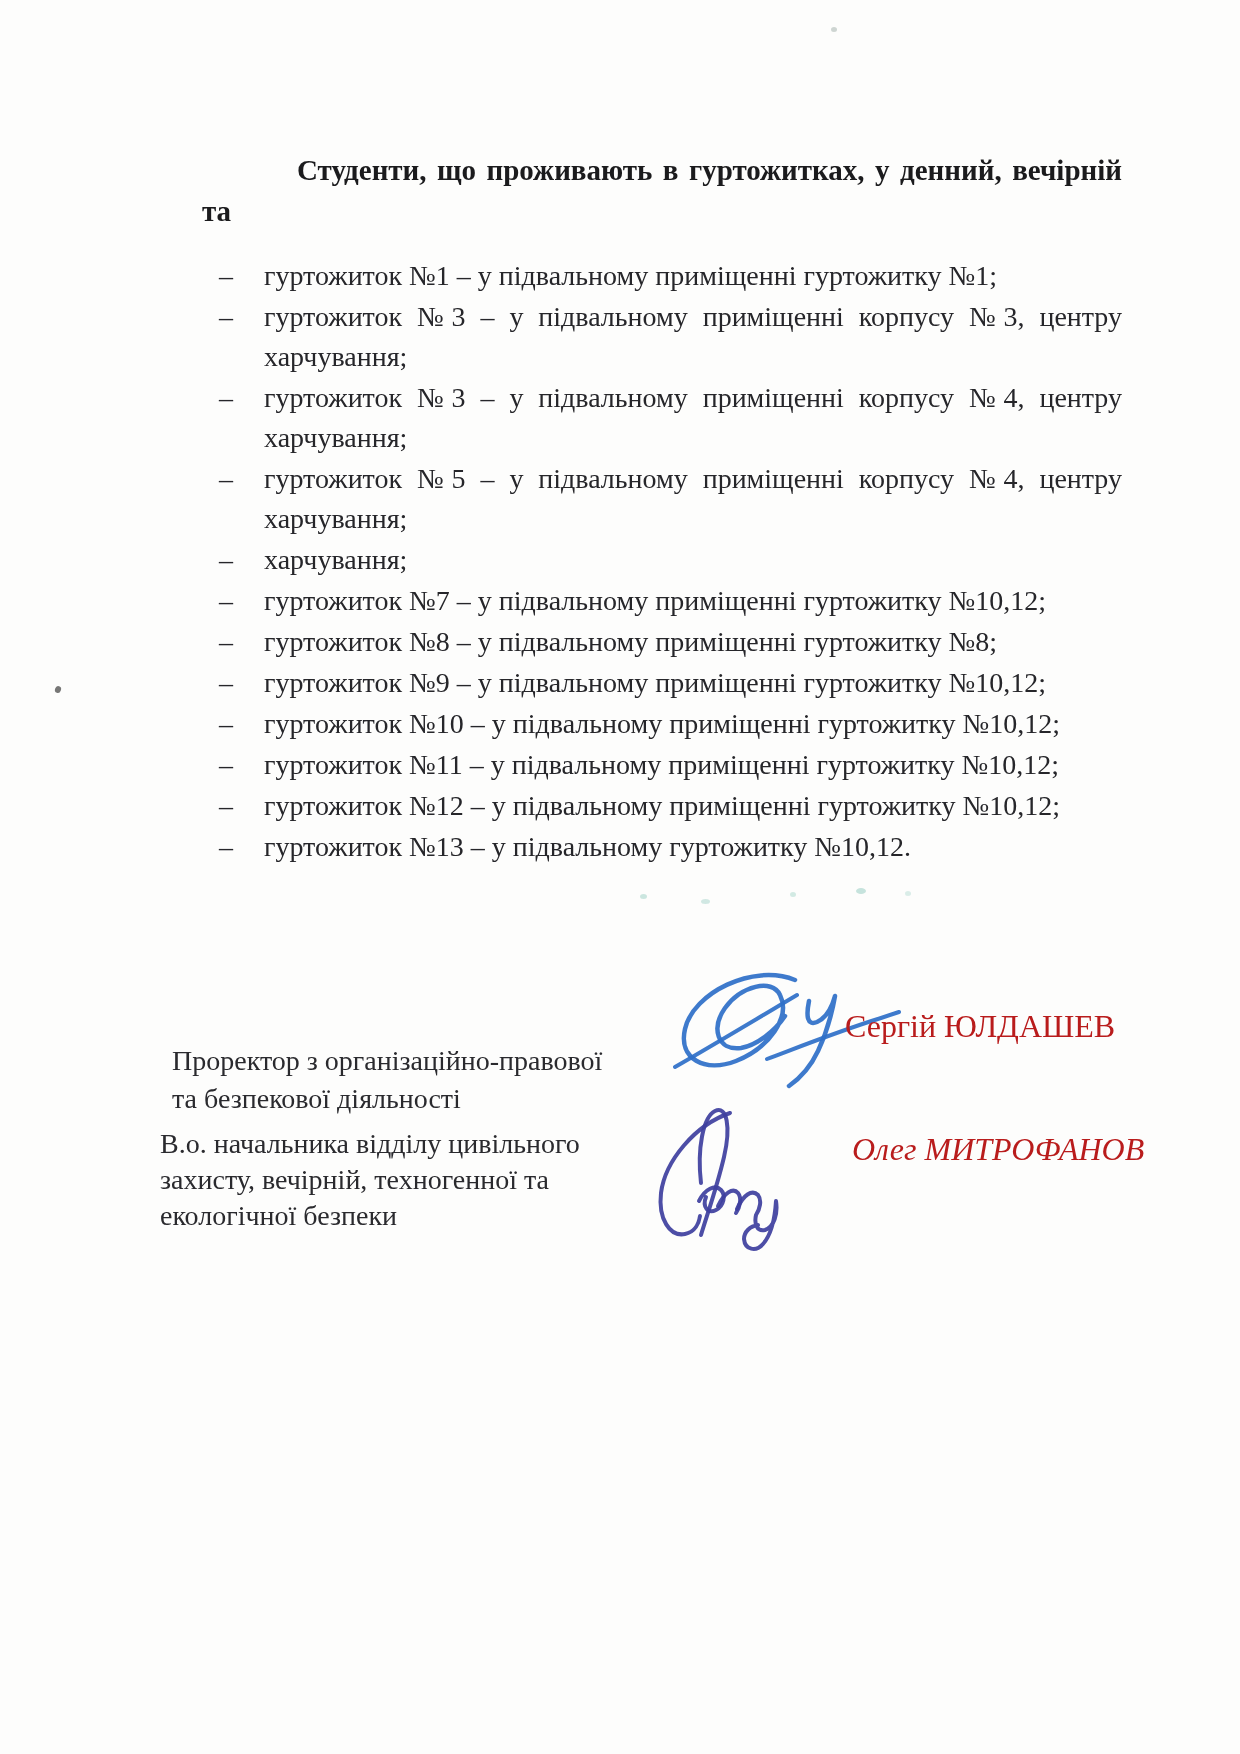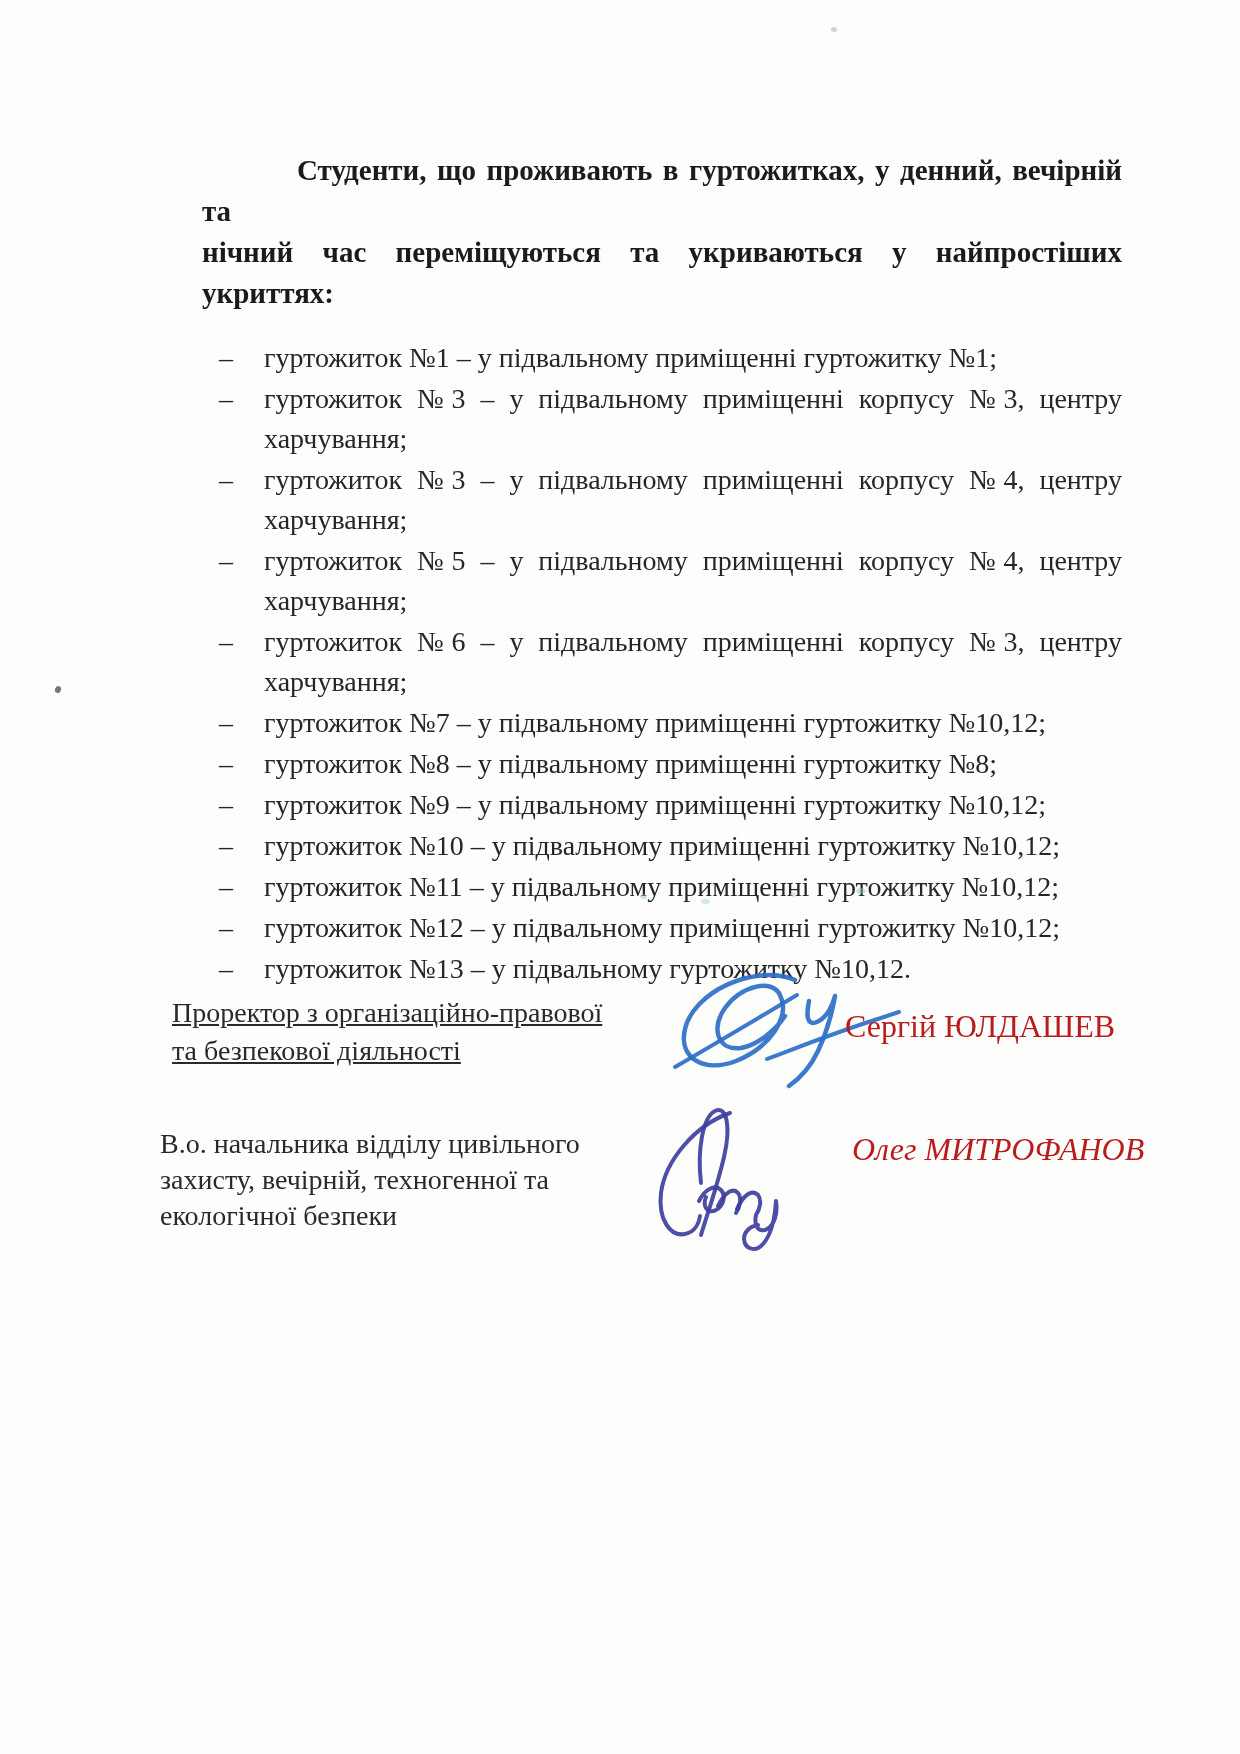--- a/index.html
+++ b/index.html
@@ -18,21 +18,21 @@
   .intro { font-weight:bold; font-size:29px; line-height:41px; color:#1b1b1d; }
   .intro .line { text-align:justify; text-align-last:justify; }
   .intro .indent { text-indent:95px; }
   
   .shelters { list-style:none; margin:24px 0 0 0; padding:0; font-size:28px; line-height:40px; }
   .shelters li { position:relative; padding-left:62px; margin:0 0 1px 0; }
   .shelters .bullet { position:absolute; left:17px; top:0; }
   .line.fill { text-align:justify; text-align-last:justify; }
   
   .sig-title { position:absolute; font-size:28px; line-height:38px; color:#2a2a2e; }
-  .sig-title-1 { left:172px; top:994px; width:500px;text-decoration:underline; }
+  .sig-title-1 { left:172px; top:1042px; width:500px; }
   .sig-title-2 { left:160px; top:1126px; width:500px; line-height:36px; }
   .sig-name { position:absolute; font-size:32px; white-space:nowrap; color:#b91c1c; }
   .sig-name-1 { left:845px; top:1008px; }
   .sig-name-2 { left:852px; top:1131px;font-style:italic; }
   .sig-ink { position:absolute; }
   .sig-ink-1 { left:635px; top:965px; }
   .sig-ink-2 { left:625px; top:1085px; }
   .sig-ink path { fill:none; stroke-linecap:round; stroke-linejoin:round; opacity:.92; }
   
   .speck { position:absolute; border-radius:50%; }
@@ -45,21 +45,20 @@
   .speck-t5 { left:905px; top:891px; width:6px; height:5px; background:#a5d5ca; opacity:.40; }
 </style>
 </head>
 <body>
 
 <div class="page">
 
   <div class="content">
     <div class="intro">
       <div class="line indent">Студенти, що проживають в гуртожитках, у денний, вечірній та</div>
-      <div class="line">нічний час переміщуються та укриваються у найпростіших укриттях:</div>
     </div>
 
     <ul class="shelters">
       <li>
         <span class="bullet">–</span>
         <div class="line">гуртожиток №1 – у підвальному приміщенні гуртожитку №1;</div>
       </li>
       <li>
         <span class="bullet">–</span>
         <div class="line fill">гуртожиток №3 – у підвальному приміщенні корпусу №3, центру</div>
@@ -70,21 +69,20 @@
         <div class="line fill">гуртожиток №3 – у підвальному приміщенні корпусу №4, центру</div>
         <div class="line">харчування;</div>
       </li>
       <li>
         <span class="bullet">–</span>
         <div class="line fill">гуртожиток №5 – у підвальному приміщенні корпусу №4, центру</div>
         <div class="line">харчування;</div>
       </li>
       <li>
         <span class="bullet">–</span>
-        <div class="line fill">гуртожиток №6 – у підвальному приміщенні корпусу №3, центру</div>
         <div class="line">харчування;</div>
       </li>
       <li>
         <span class="bullet">–</span>
         <div class="line">гуртожиток №7 – у підвальному приміщенні гуртожитку №10,12;</div>
       </li>
       <li>
         <span class="bullet">–</span>
         <div class="line">гуртожиток №8 – у підвальному приміщенні гуртожитку №8;</div>
       </li>

